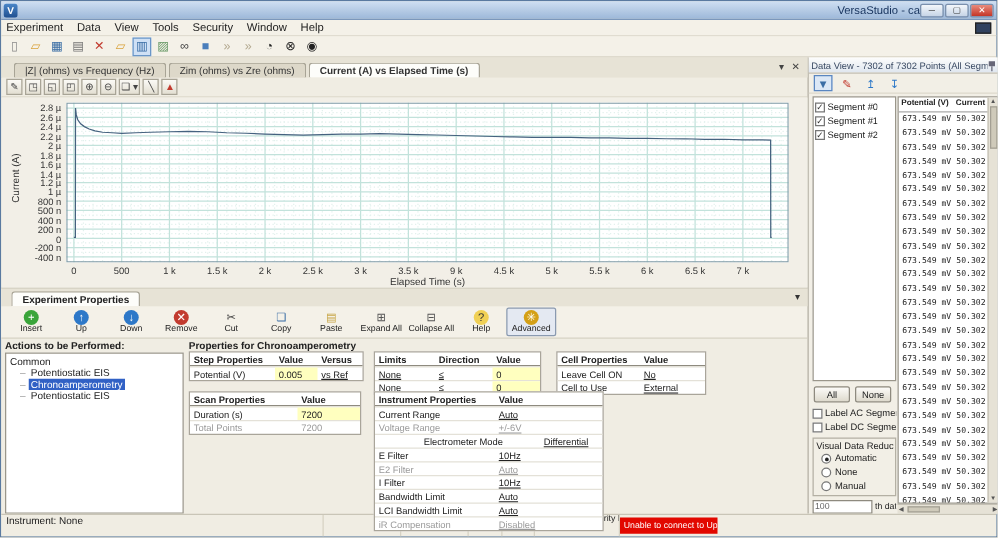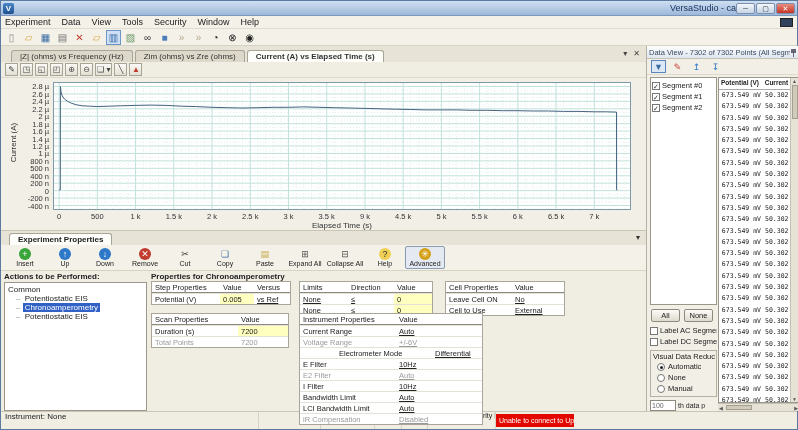--- a/index.html
+++ b/index.html
@@ -60,21 +60,21 @@
   .panel-label { font-size:8px; font-weight:bold; height:10px; flex:none; }
   .actions-list { flex:1; background:#fff; border:1px solid #9a968a; padding:2px 0 0 3px; }
   .tree-root { font-size:8px; color:#222; }
   .tree-item { font-size:8px; padding:0 2px 0 0; margin-left:8px; white-space:nowrap; }
   .tree-dash { color:#999; }
   .tree-item .ti-label { padding:0 2px; }
   .tree-item.selected .ti-label { background:#3161c5; color:#fff; }
   .props-panel { flex:1; position:relative; padding:1px 0 0 2px; }
   .ptable { position:absolute; background:#fff; border:1px solid #a9a59a; font-size:7.5px; }
   .pt-row { display:flex; border-top:1px solid #e4e1d8; }
-  .pt-row.pt-head { border-top:none; border-bottom:1px solid #8e8a7f; font-weight:normal; }
+  .pt-row.pt-head { border-top:none; border-bottom:1px solid #8e8a7f; font-weight:bold; }
   .pt-cell { padding:1px 3px; height:10px; overflow:hidden; white-space:nowrap; flex:none; }
   .c-edit { background:#ffffbf; }
   .c-link { text-decoration:underline; }
   .c-dis { color:#9a9a9a; }
 
   
   .right-panel { width:153px; flex:none; background:#f2efe6; border-left:1px solid #b4b0a4; display:flex; flex-direction:column; }
   .dv-title { height:13px; background:linear-gradient(#fdfdfc,#dfe6ef); border-bottom:1px solid #c4c0b4; display:flex; align-items:center; font-size:7.5px; color:#3a4a63; padding:0 2px; flex:none; }
   .dv-title .dvt-text { flex:1; overflow:hidden; white-space:nowrap; }
   .pin { width:7px; height:9px; position:relative; flex:none; }
@@ -92,21 +92,21 @@
   .dv-buttons { display:flex; gap:4px; margin:4px 0 3px 1px; }
   .mini-btn { width:29px; height:13px; font-size:7.5px; text-align:center; line-height:11px; border:1px solid #8e8a7f; border-radius:2px; background:linear-gradient(#fcfbf8,#dedacd); }
   .cb-row { display:flex; align-items:center; gap:2px; height:11px; }
   .groupbox { border:1px solid #b4b0a4; margin-top:3px; padding:1px 1px 2px 2px; flex:none; }
   .gb-title { font-size:7.5px; white-space:nowrap; overflow:hidden; }
   .radio-row { display:flex; align-items:center; gap:3px; height:11px; padding-left:4px; }
   .rad { width:8px; height:8px; border:1px solid #777; border-radius:50%; background:#fff; position:relative; flex:none; }
   .rad.sel::after { content:""; position:absolute; left:2px; top:2px; width:3px; height:3px; border-radius:50%; background:#222; }
   .rad-label { font-size:7.5px; }
   .dv-input-row { display:flex; align-items:center; gap:2px; margin-top:3px; }
-  .dv-input { width:26px; height:11px; border:1px solid #8e8a7f; font-size:7px; color:#666; padding:0 1px; font-family:"Liberation Sans",sans-serif; }
+  .dv-input { width:48px; height:11px; border:1px solid #8e8a7f; font-size:7px; color:#666; padding:0 1px; font-family:"Liberation Sans",sans-serif; }
   .dv-input-suffix { font-size:7px; white-space:nowrap; overflow:hidden; }
   .dv-right { flex:1; display:flex; flex-direction:column; min-width:0; }
   .dv-table { flex:1; display:flex; flex-direction:column; background:#fff; border:1px solid #9a968a; min-height:0; position:relative; margin:2px 0 0 0; }
   .dvt-head { display:flex; border-bottom:1px solid #aaa; height:12px; flex:none; padding-right:8px; }
   .dvt-hcell { font-size:6.5px; font-weight:bold; padding:1px 2px; white-space:nowrap; overflow:hidden; }
   .dvt-rows { flex:1; overflow:hidden; padding-right:8px; }
   .dvrow { display:flex; height:11.3px; }
   .dv-cell { font-size:6.5px; font-family:"DejaVu Sans Mono",monospace; white-space:nowrap; overflow:hidden; padding:1px 2px; }
   .dv-cell.pot { width:44px; text-align:right; flex:none; }
   .dv-cell.cur { flex:1; text-align:right; }

